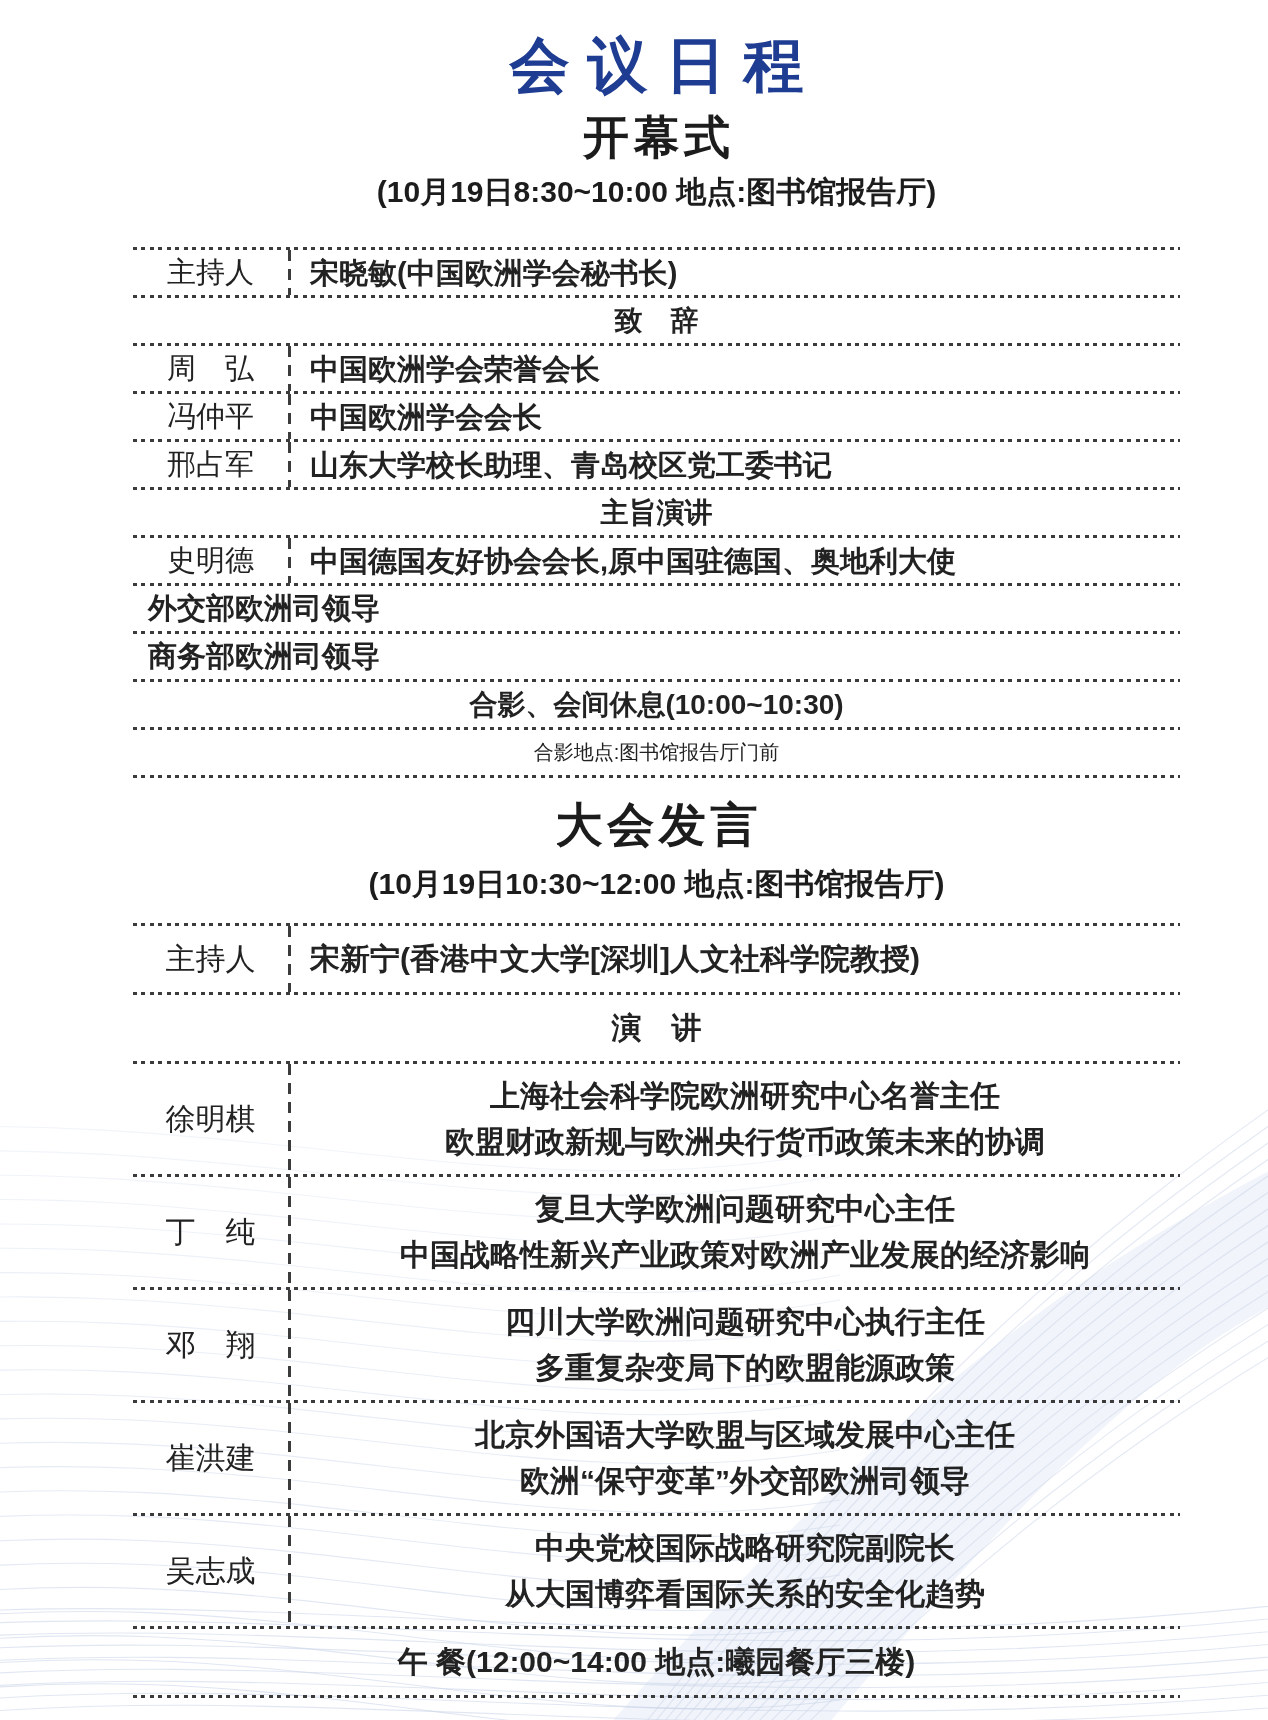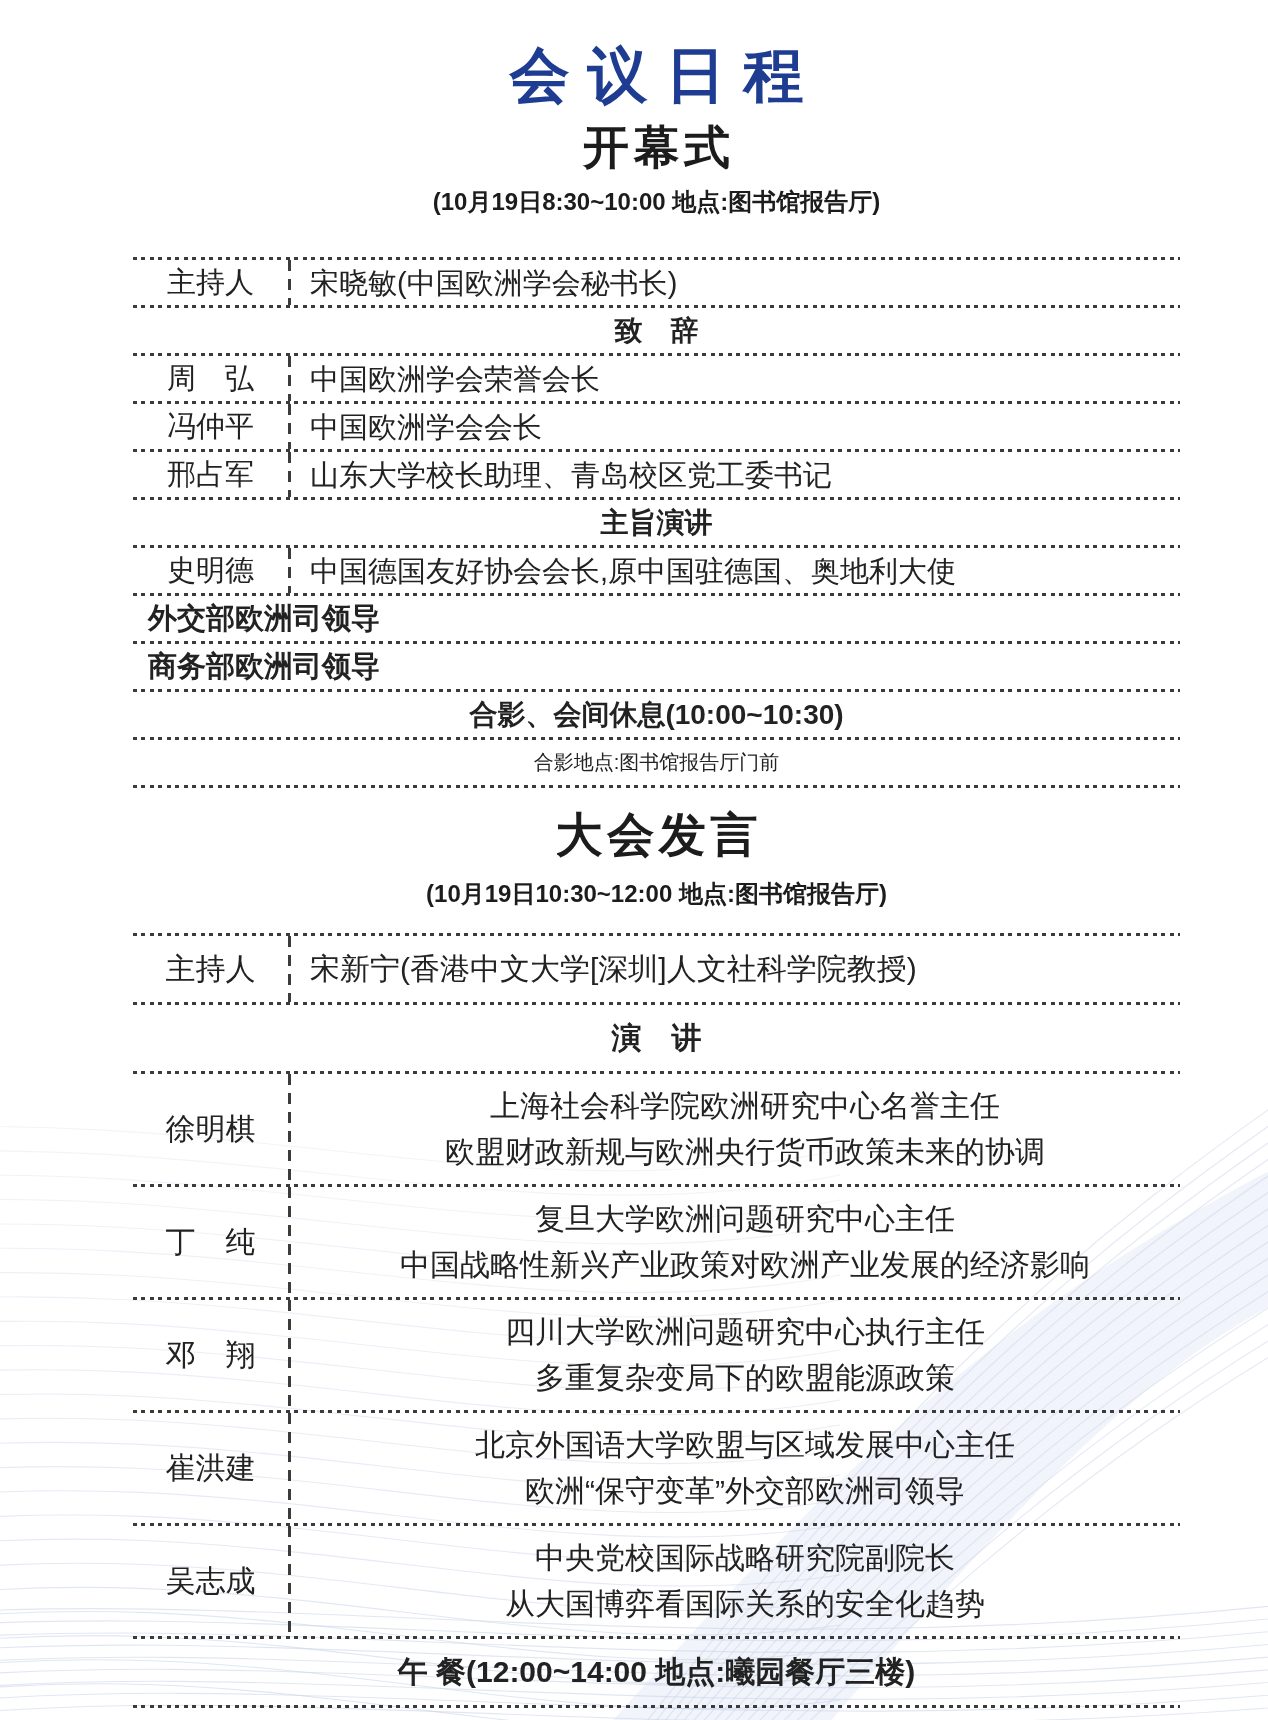--- a/index.html
+++ b/index.html
@@ -15,42 +15,42 @@
     overflow:hidden;
     font-family:"Liberation Sans","DejaVu Sans",sans-serif;
     color:var(--ink);
   }
   #bg-waves{position:absolute;inset:0;z-index:0;pointer-events:none;}
   .content{
     position:relative;z-index:1;
     margin-left:133px;width:1047px;
   }
   .page-title{
-    margin-top:40px;
+    margin-top:30px;
     text-align:center;
     font-size:60px;line-height:72px;
     font-weight:800;
     letter-spacing:0.30em;
     text-indent:0.30em;
     color:var(--blue);
   }
   .sec-title{
     margin-top:8px;
     text-align:center;
     font-size:46px;line-height:54px;
     font-weight:800;
     letter-spacing:0.10em;
     text-indent:0.10em;
     color:#1c1c1c;
   }
   .sec-title.second{margin-top:16px;font-size:47px;line-height:62px;}
   .schedule{
     margin-top:10px;
     text-align:center;
-    font-size:24px;line-height:36px;
+    font-size:30px;line-height:36px;
     font-weight:700;
     color:#1c1c1c;
   }
   .agenda{margin-top:37px;}
   .agenda.second{margin-top:21px;}
   .hsep{
     height:3px;
     background-image:repeating-linear-gradient(to right,var(--line) 0 4px,transparent 4px 8.5px);
   }
   .row{display:flex;align-items:stretch;}
@@ -64,21 +64,21 @@
   }
   .name-cell.big{font-size:30px;}
   .vdiv{
     width:3px;flex:none;
     background-image:repeating-linear-gradient(to bottom,var(--line) 0 11px,transparent 11px 19px);
   }
   .text-cell{
     flex:1;
     display:flex;flex-direction:column;justify-content:center;
     padding-left:19px;
-    font-size:29px;line-height:38px;
+    font-size:29px;line-height:38px;font-weight:bold;
   }
   .text-cell.big{font-size:30px;line-height:46px;}
   .header-row{
     display:flex;align-items:center;justify-content:center;
     font-size:28px;font-weight:800;white-space:nowrap;
   }
   .header-row.big{font-size:30px;}
   .left-row{
     display:flex;align-items:center;
     padding-left:15px;

